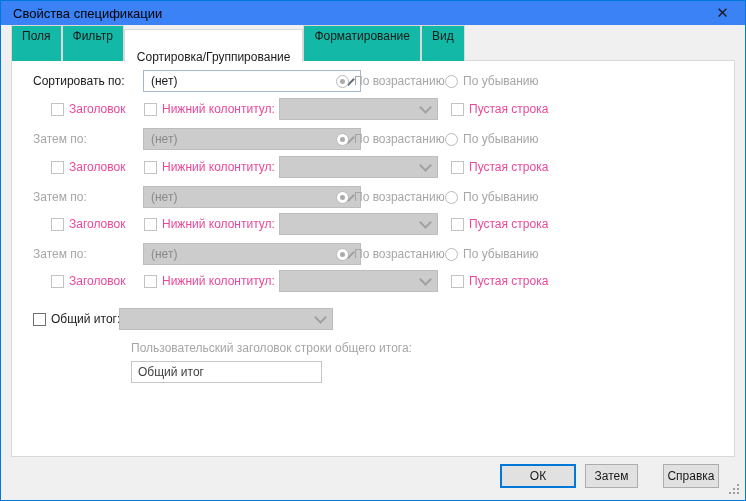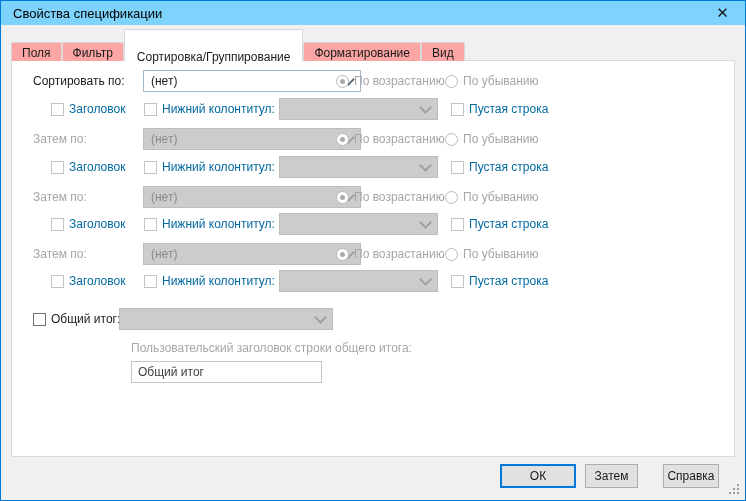--- a/index.html
+++ b/index.html
@@ -2,27 +2,27 @@
 <html><head>
 <meta charset="utf-8">
 <style>
   html,body{margin:0;padding:0;background:#fff;}
   .dialog{
     position:relative;width:746px;height:501px;box-sizing:border-box;
     border:1px solid #0078d7;background:#f0f0f0;overflow:hidden;
     font-family:"Liberation Sans",sans-serif;font-size:12px;color:#1a1a1a;
   }
   
-  .titlebar{height:24px;background:#7dd3fc;display:flex;align-items:center;}
+  .titlebar{height:24px;background:#3b82f6;display:flex;align-items:center;}
   .title{padding-left:12px;font-size:13px;color:#000;white-space:nowrap;}
   .close-btn{margin-left:auto;width:45px;height:30px;display:flex;align-items:center;justify-content:center;
     font-size:15px;color:#1a1a1a;background:transparent;border:none;cursor:default;}
   
   .tabs{position:absolute;left:10px;top:37px;height:23px;display:flex;align-items:flex-end;z-index:3;}
-  .tab{height:19px;line-height:20px;padding:0 10px;background:#fca5a5;border:1px solid #d9d9d9;border-bottom:none;
+  .tab{height:36px;line-height:20px;padding:0 10px;background:#14b8a6;border:1px solid #d9d9d9;border-bottom:none;
     box-sizing:border-box;white-space:nowrap;color:#1a1a1a;}
   .tab.active{height:24px;line-height:22px;padding:16px 12px;background:#fff;margin-bottom:-1px;position:relative;z-index:5;}
   
   .pane{position:absolute;left:10px;top:59px;width:724px;height:397px;box-sizing:border-box;
     background:#fff;border:1px solid #d9d9d9;}
   .row{position:absolute;left:12px;right:0;height:22px;}
   .row>*{position:absolute;top:50%;transform:translateY(-50%);}
   .r-m0{top:9px}.r-s0{top:37px}
   .r-m1{top:67px}.r-s1{top:95px}
   .r-m2{top:125px}.r-s2{top:152px}
@@ -35,21 +35,21 @@
     background:#fff;border:1px solid #a3b8cc;white-space:nowrap;color:#1a1a1a;}
   .combo .chev{margin-left:auto;width:7px;height:7px;border-right:2px solid #5f6f7d;border-bottom:2px solid #5f6f7d;
     transform:rotate(45deg);margin-top:-4px;flex:none;}
   .combo.disabled{background:#ccc;border-color:#bdbdbd;color:#8a8a8a;}
   .combo.disabled .chev{border-color:#a0a0a0;}
   .c-main{left:119px;width:218px;}
   .c-sub{left:255px;width:159px;}
   .c-gt{left:95px;width:214px;}
   
   .cbl{display:inline-flex;align-items:center;gap:5px;white-space:nowrap;color:#1a1a1a;}
-  .cbl.disabled{color:#0369a1;}
+  .cbl.disabled{color:#ec4899;}
   .check{width:13px;height:13px;box-sizing:border-box;border:1px solid #707070;background:#fff;position:relative;flex:none;}
   .cbl.disabled .check{border-color:#c3c3c3;}
   .check.checked::after{content:"✓";position:absolute;left:0;top:-3px;font-size:13px;font-weight:bold;color:#111;}
   .rbl{display:inline-flex;align-items:center;gap:5px;white-space:nowrap;color:#a6a6a6;}
   .radio{width:13px;height:13px;box-sizing:border-box;border:1px solid #b9b9b9;border-radius:50%;background:#fff;position:relative;flex:none;}
   .radio.selected::after{content:"";position:absolute;left:3px;top:3px;width:5px;height:5px;border-radius:50%;background:#ababab;}
   .p-hdr{left:27px}.p-ftr{left:120px}.p-blank{left:427px}
   .p-r1{left:312px}.p-r2{left:421px}
   .p-gtcb{left:9px}
   

